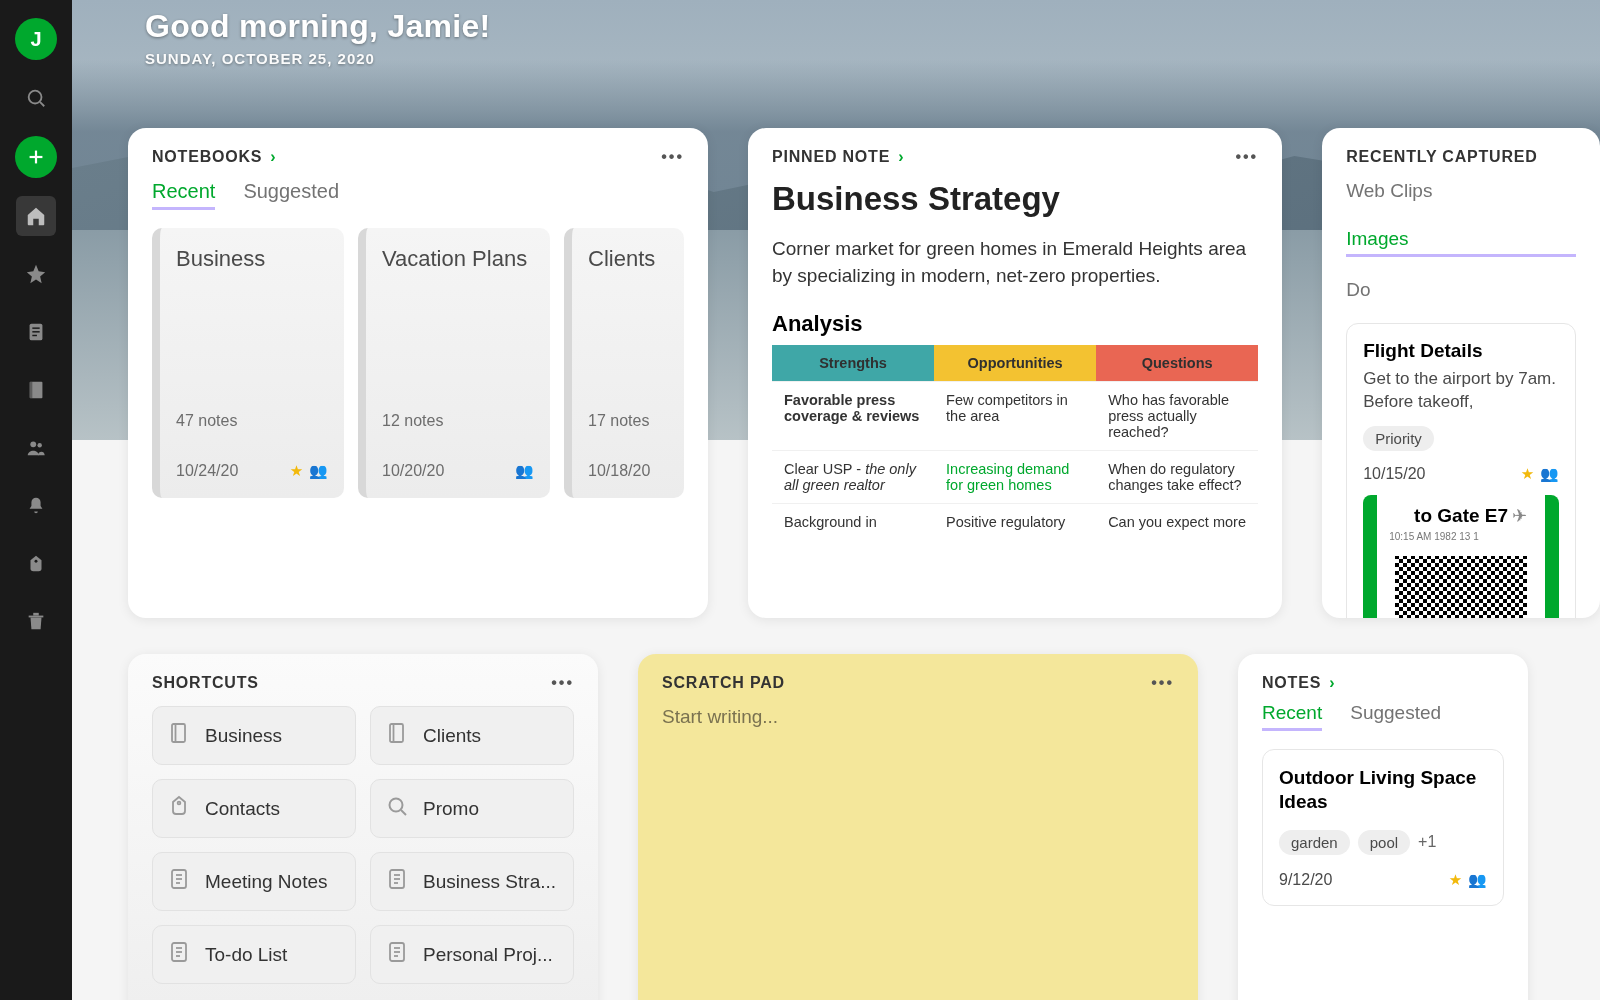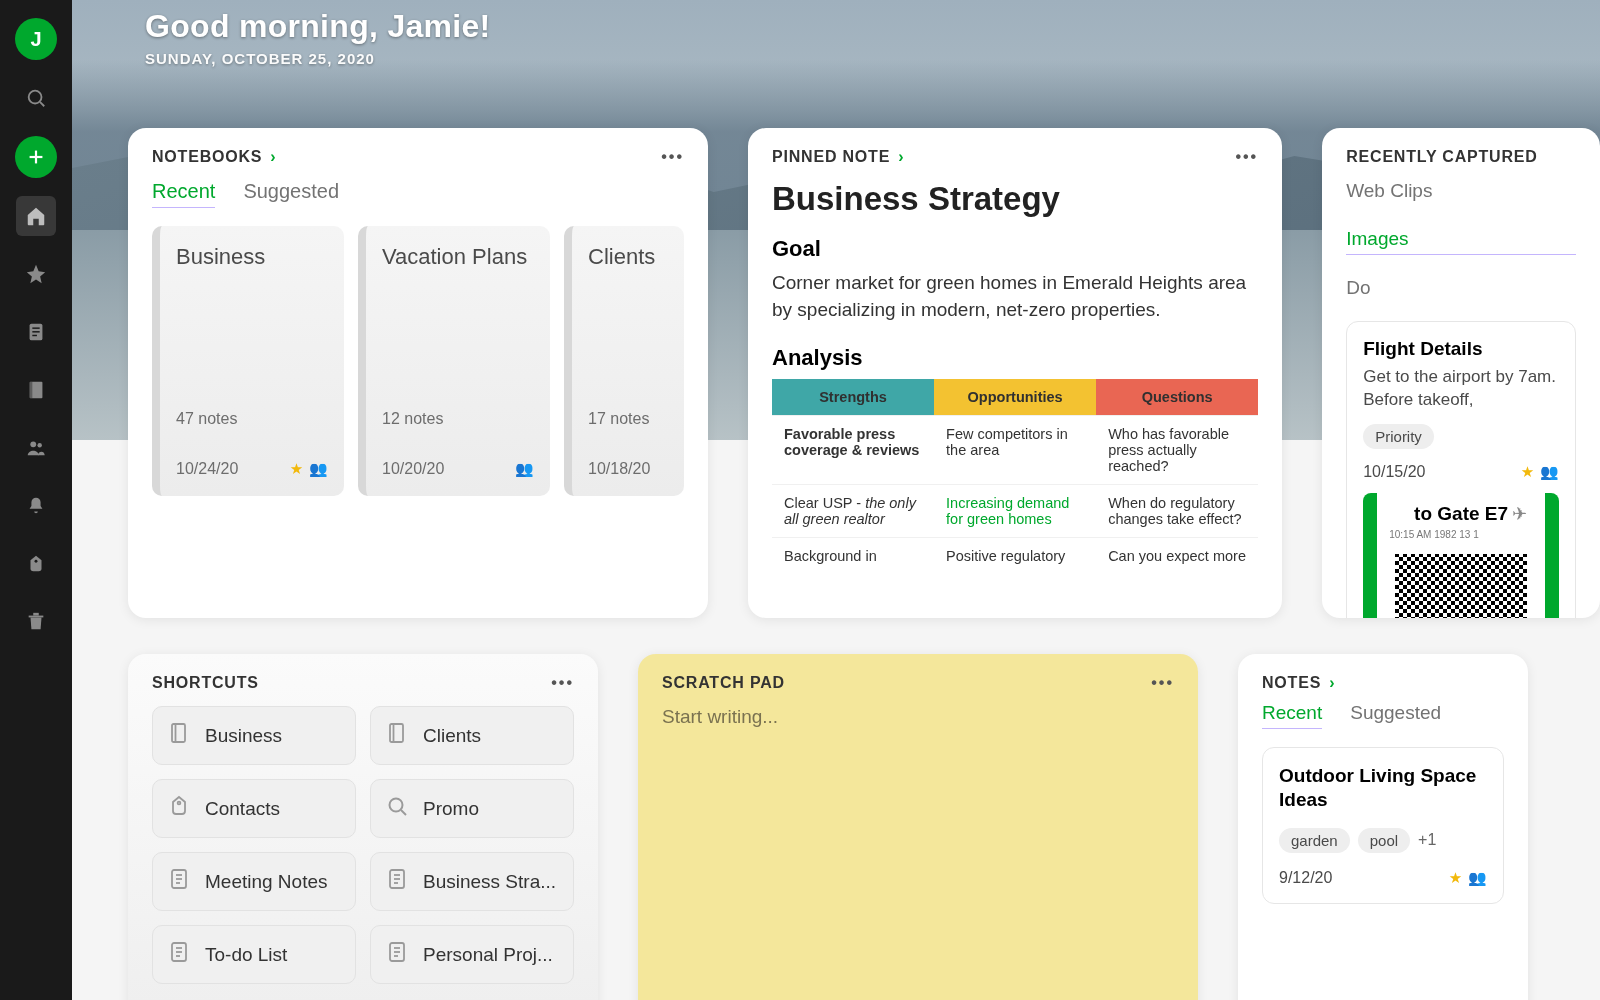--- a/index.html
+++ b/index.html
@@ -35,21 +35,21 @@
 
 .card { background: #fff; border-radius: 18px; box-shadow: 0 2px 12px rgba(0,0,0,.08); padding: 20px 24px; }
 .card-head { display: flex; align-items: center; justify-content: space-between; margin-bottom: 14px; }
 .card-title { font-size: 16px; font-weight: 800; letter-spacing: .8px; color: #333; text-transform: uppercase; display:flex; align-items:center; gap:8px;}
 .card-title .chev { color:#00a82d; font-weight:900; }
 .more-dots { color:#555; letter-spacing:2px; font-weight:900; cursor:pointer; }
 
 
 .tabs { display: flex; gap: 28px; margin-bottom: 18px; font-size: 20px; }
 .tab { color:#737373; cursor:pointer; padding-bottom:4px; }
-.tab.active { color:#00a82d; border-bottom: 1px solid #c4b5fd; font-weight:500; }
+.tab.active { color:#00a82d; border-bottom: 3px solid #c4b5fd; font-weight:500; }
 
 
 .notebooks { width: 592px; }
 .nb-scroll { display:flex; gap:14px; }
 .nb-card { width: 192px; height: 270px; background: linear-gradient(180deg,#f5f5f5,#ececec); border-radius: 10px; padding: 18px 16px; display:flex; flex-direction:column; justify-content:space-between; flex-shrink:0; position:relative; border-left: 8px solid #d8d8d8; }
 .nb-card:last-child { width:120px; }
 .nb-name { font-size: 22px; color:#4a4a4a; font-weight:500; line-height:1.2; }
 .nb-meta { color:#6d6d6d; font-size:16px; }
 .nb-count { margin-bottom: 32px; }
 .nb-foot { display:flex; justify-content:space-between; align-items:center; }
@@ -251,21 +251,20 @@
 
     <div class="card pinned">
       <div class="card-head">
         <div class="card-title">
           <span>PINNED NOTE</span>
           <span class="chev">›</span>
         </div>
         <div class="more-dots">•••</div>
       </div>
       <h2>Business Strategy</h2>
-      <h3>Goal</h3>
       <p class="goal">Corner market for green homes in Emerald Heights area by specializing in modern, net-zero properties.</p>
       <h3>Analysis</h3>
       <table class="ana-table">
         <tbody>
             <tr>
           <th class="s">Strengths</th>
           <th class="o">Opportunities</th>
           <th class="q">Questions</th>
         </tr>
         <tr>

